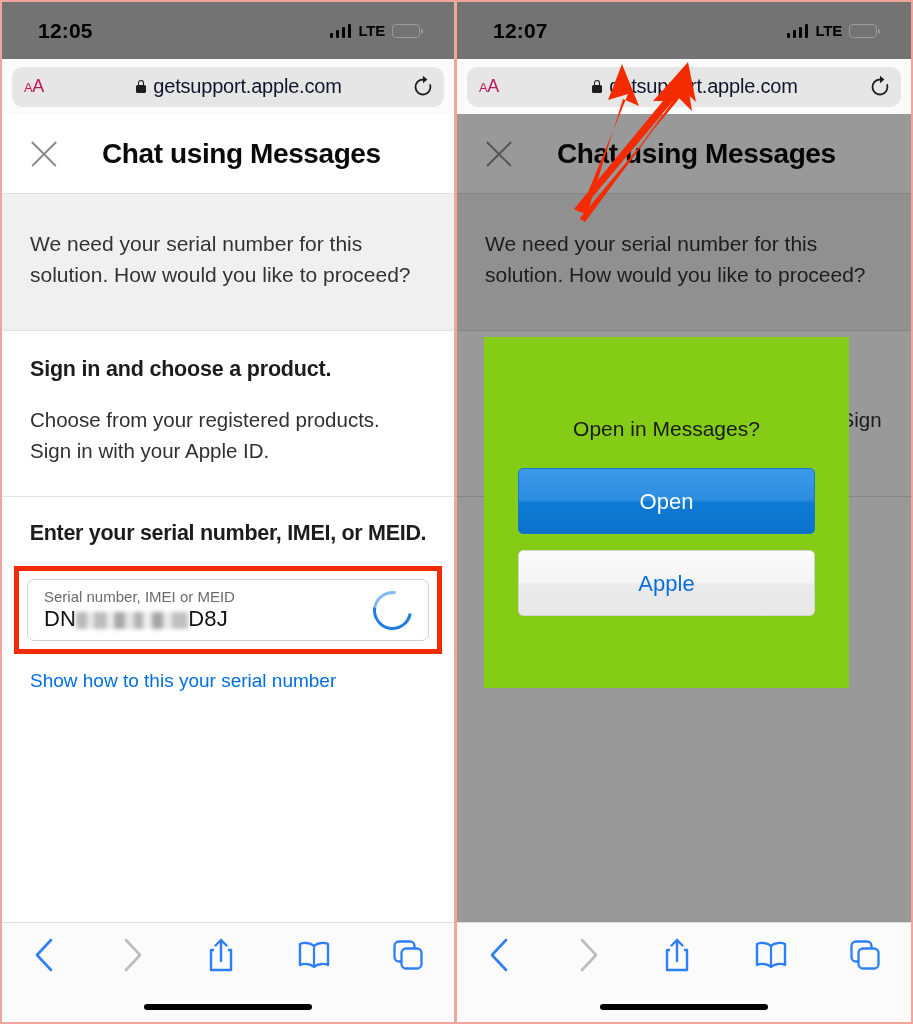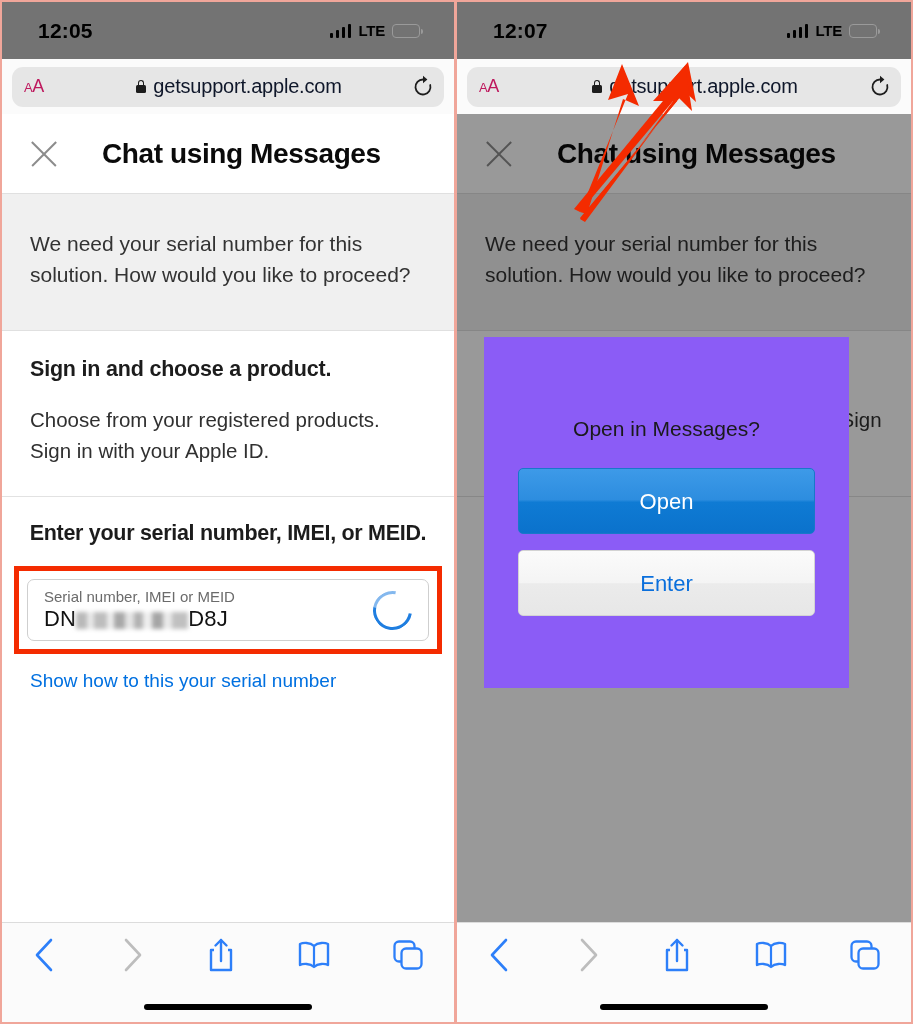--- a/index.html
+++ b/index.html
@@ -363,21 +363,21 @@
     background: rgba(0,0,0,0.40);
     z-index: 5;
   }
 
   
   .dialog {
     position: absolute;
     left: 27px;
     top: 335px;
     width: 365px;
-    background: #8b5cf6;
+    background: #84cc16;
     z-index: 10;
     padding: 0;
     box-shadow: 0 0 0 0 rgba(0,0,0,0);
   }
   .dialog-title {
     font-size: 21px;
     color: #1a1a1a;
     text-align: center;
     padding: 80px 20px 27px 20px;
     margin: 0;
@@ -584,21 +584,21 @@
       <p class="option-title">Sign in and choose a product.</p>
       <p class="option-desc">Choose from your registered products. Sign in with your Apple ID.</p>
     </div>
 
     <div class="scrim"></div>
 
     <div class="dialog">
       <p class="dialog-title">Open in Messages?</p>
       <div class="dialog-actions">
         <span class="btn btn-open">Open</span>
-        <span class="btn btn-cancel">Enter</span>
+        <span class="btn btn-cancel">Apple</span>
       </div>
     </div>
 
     <div class="toolbar" style="z-index:6">
       <div class="toolbar-icons">
         <span class="tb-item">
           <svg width="26" height="36" viewBox="0 0 26 36">
               <path d="M19 3 L5 18 L19 33" fill="none" stroke="#2d7ff9" stroke-width="2.6" stroke-linecap="round" stroke-linejoin="round"></path>
             </svg>
         </span>

